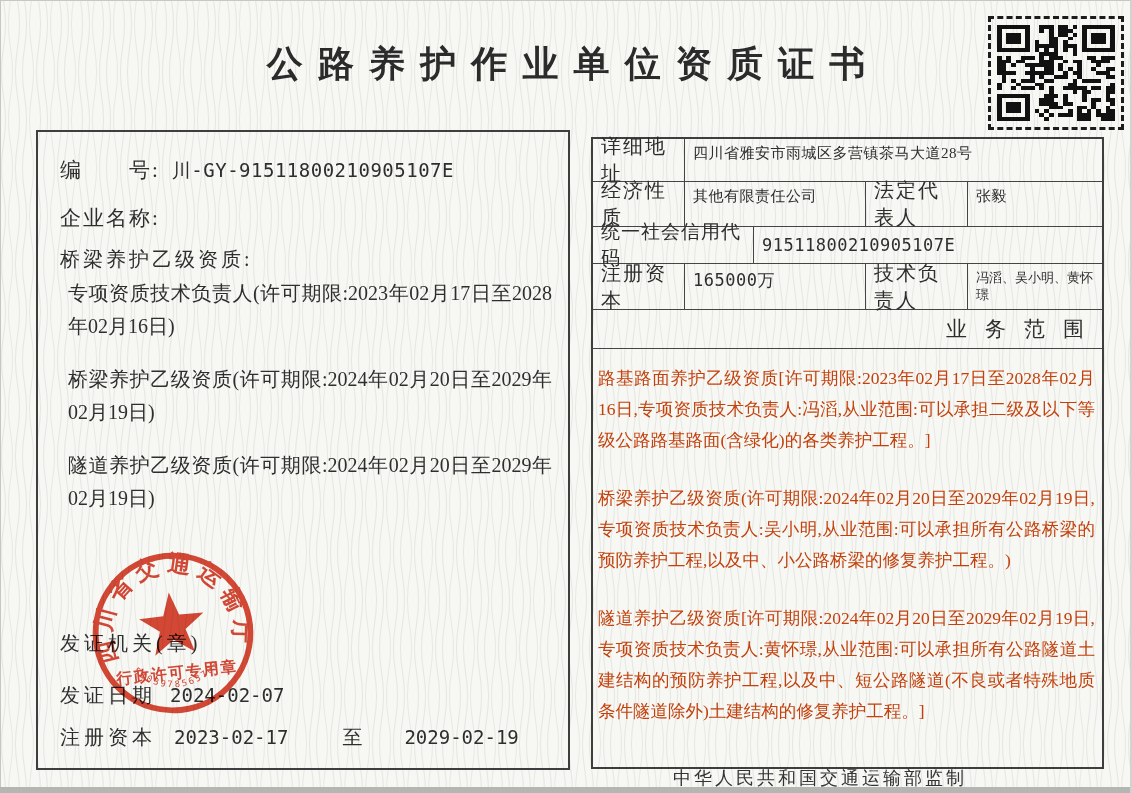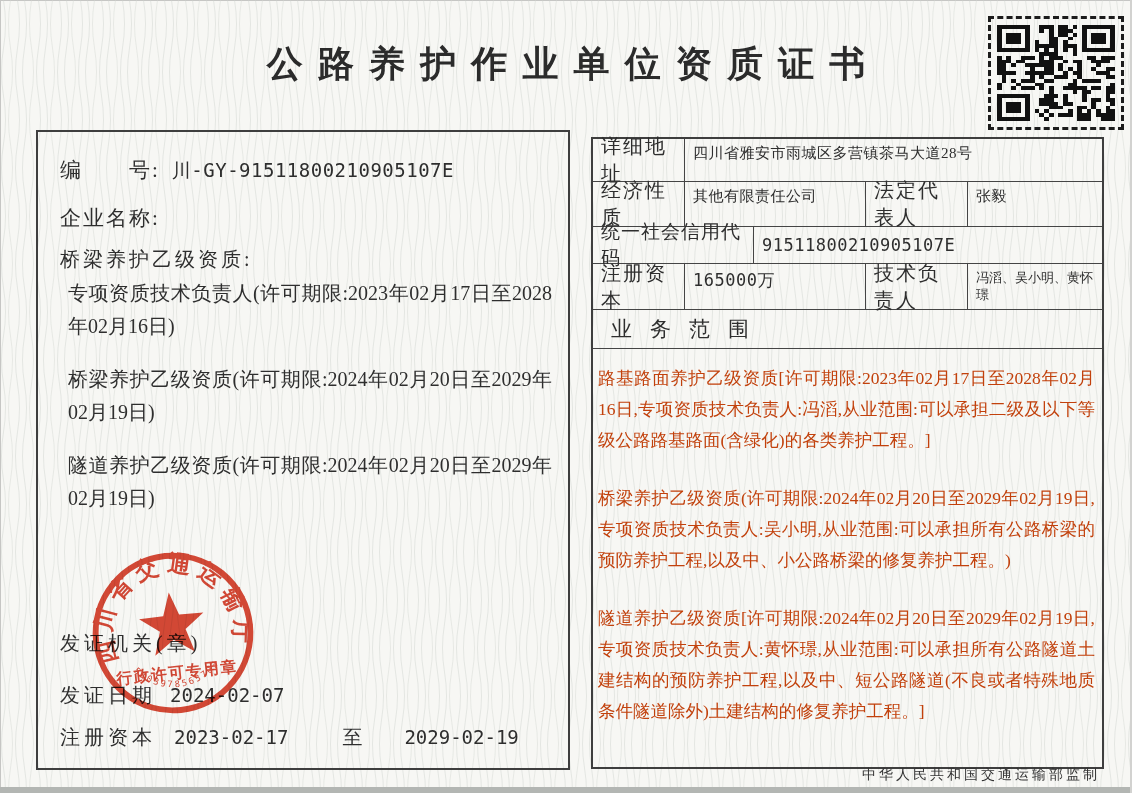--- a/index.html
+++ b/index.html
@@ -59,38 +59,38 @@
   .trow{position:absolute;left:0;width:100%;display:flex;border-bottom:1.6px solid #454545;box-sizing:border-box;}
   .cell{box-sizing:border-box;display:flex;align-items:center;padding:2px 8px;}
   .cell.br{border-right:1.6px solid #454545;}
   .cell-label{font-size:20px;letter-spacing:2px;justify-content:flex-start;}
   .cell-value{font-size:15px;letter-spacing:.5px;}
   .r1{top:0;height:43px;}
   .r2{top:43px;height:45px;}
   .r3{top:88px;height:37px;}
   .r4{top:125px;height:46px;}
   .rhdr{top:171px;height:39px;align-items:center;justify-content:center;}
-  .rhdr .scope-title{width:100%;text-align:left;font-size:21px;letter-spacing:18px;text-indent:18px;}
+  .rhdr .scope-title{width:100%;text-align:right;font-size:21px;letter-spacing:18px;text-indent:18px;}
   .w-label{width:92px;flex:none;}
   .w-v1{width:181px;flex:none;}
   .w-l2{width:102px;flex:none;}
   .w-v2{flex:1;}
   .w-code-label{width:161px;flex:none;font-size:19px;letter-spacing:1px;}
   .code-val{font-size:17px;}
   .cap-val{font-size:17px;}
   .tech-val{font-size:13px;line-height:17px;letter-spacing:0;align-items:flex-start;padding-top:5px;}
   .v-top{align-items:flex-start;padding-top:5px;}
 
   .scope{position:absolute;left:0;top:210px;bottom:0;width:100%;box-sizing:border-box;
          padding:14px 7px 0 5px;overflow:hidden;}
   .scope p{margin:0 0 27px 0;font-size:17.5px;line-height:31px;text-align:justify;color:#c2410c;}
 
   .footer{
-    position:absolute;left:540px;top:766px;width:560px;text-align:right;z-index:2;
-    font-size:14px;letter-spacing:3px;color:#333;
+    position:absolute;left:540px;top:766px;width:560px;text-align:center;z-index:2;
+    font-size:18px;letter-spacing:3px;color:#333;
   }
 </style>
 </head>
 <body>
 
 <div class="page">
 
   <svg class="texture" width="1132" height="793">
     <defs>
       <pattern id="wav" width="21" height="96" patternUnits="userSpaceOnUse">

